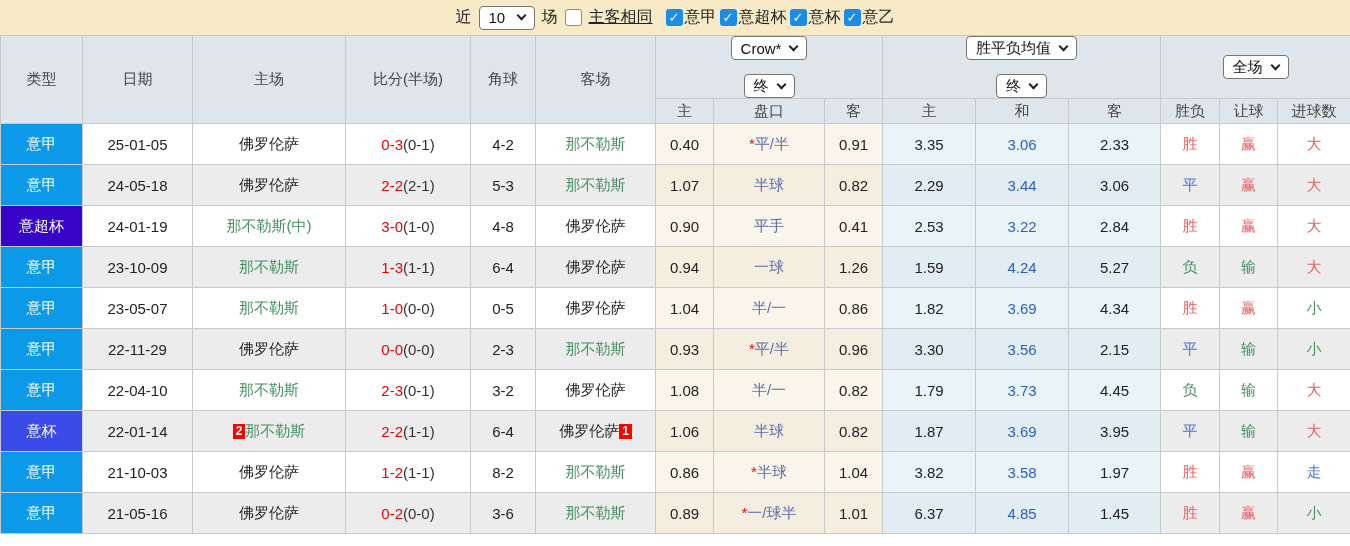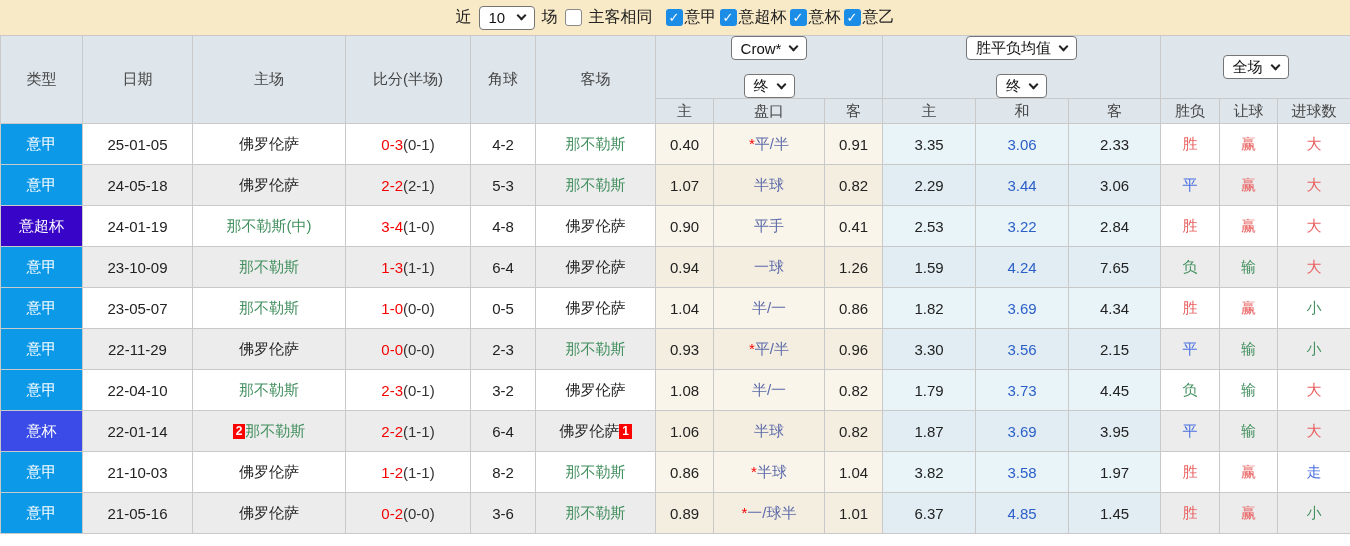--- a/index.html
+++ b/index.html
@@ -78,21 +78,21 @@
 
 
   <div class="filter-bar">
     <span>近</span>
     <span class="sel" style="width:56px;justify-content:space-between;">
       <span>10</span>
       <span class="chev"></span>
     </span>
     <span>场</span>
     <span class="cb off"></span>
-    <span style="margin-right:6px;">主客相同</span>
+    <span style="margin-right:6px;text-decoration:underline;">主客相同</span>
     <span class="lg">
       <span class="cb on">✓</span>
       <span>意甲</span>
     </span>
     <span class="lg" style="margin-left:-4px;">
       <span class="cb on">✓</span>
       <span>意超杯</span>
     </span>
     <span class="lg" style="margin-left:-4px;">
       <span class="cb on">✓</span>
@@ -226,21 +226,21 @@
       <td class="plain red">赢</td>
       <td class="plain red">大</td>
     </tr>
         <tr>
       <td class="c-type t-supercup">意超杯</td>
       <td class="plain">24-01-19</td>
       <td class="plain">
         <span class="green">那不勒斯(中)</span>
       </td>
       <td class="plain">
-        <span class="ft">3-4</span><span class="ht">(1-0)</span>
+        <span class="ft">3-0</span><span class="ht">(1-0)</span>
       </td>
       <td class="plain">4-8</td>
       <td class="plain">
         <span class="black">佛罗伦萨</span>
       </td>
       <td class="beige">0.90</td>
       <td class="beige">
         <span class="star"></span><span class="hcap">平手</span>
       </td>
       <td class="beige">0.41</td>
@@ -264,21 +264,21 @@
       <td class="plain">
         <span class="black">佛罗伦萨</span>
       </td>
       <td class="beige">0.94</td>
       <td class="beige">
         <span class="star"></span><span class="hcap">一球</span>
       </td>
       <td class="beige">1.26</td>
       <td class="pblue">1.59</td>
       <td class="pblue mid">4.24</td>
-      <td class="pblue">7.65</td>
+      <td class="pblue">5.27</td>
       <td class="plain green">负</td>
       <td class="plain green">输</td>
       <td class="plain red">大</td>
     </tr>
         <tr>
       <td class="c-type t-seriea">意甲</td>
       <td class="plain">23-05-07</td>
       <td class="plain">
         <span class="green">那不勒斯</span>
       </td>

